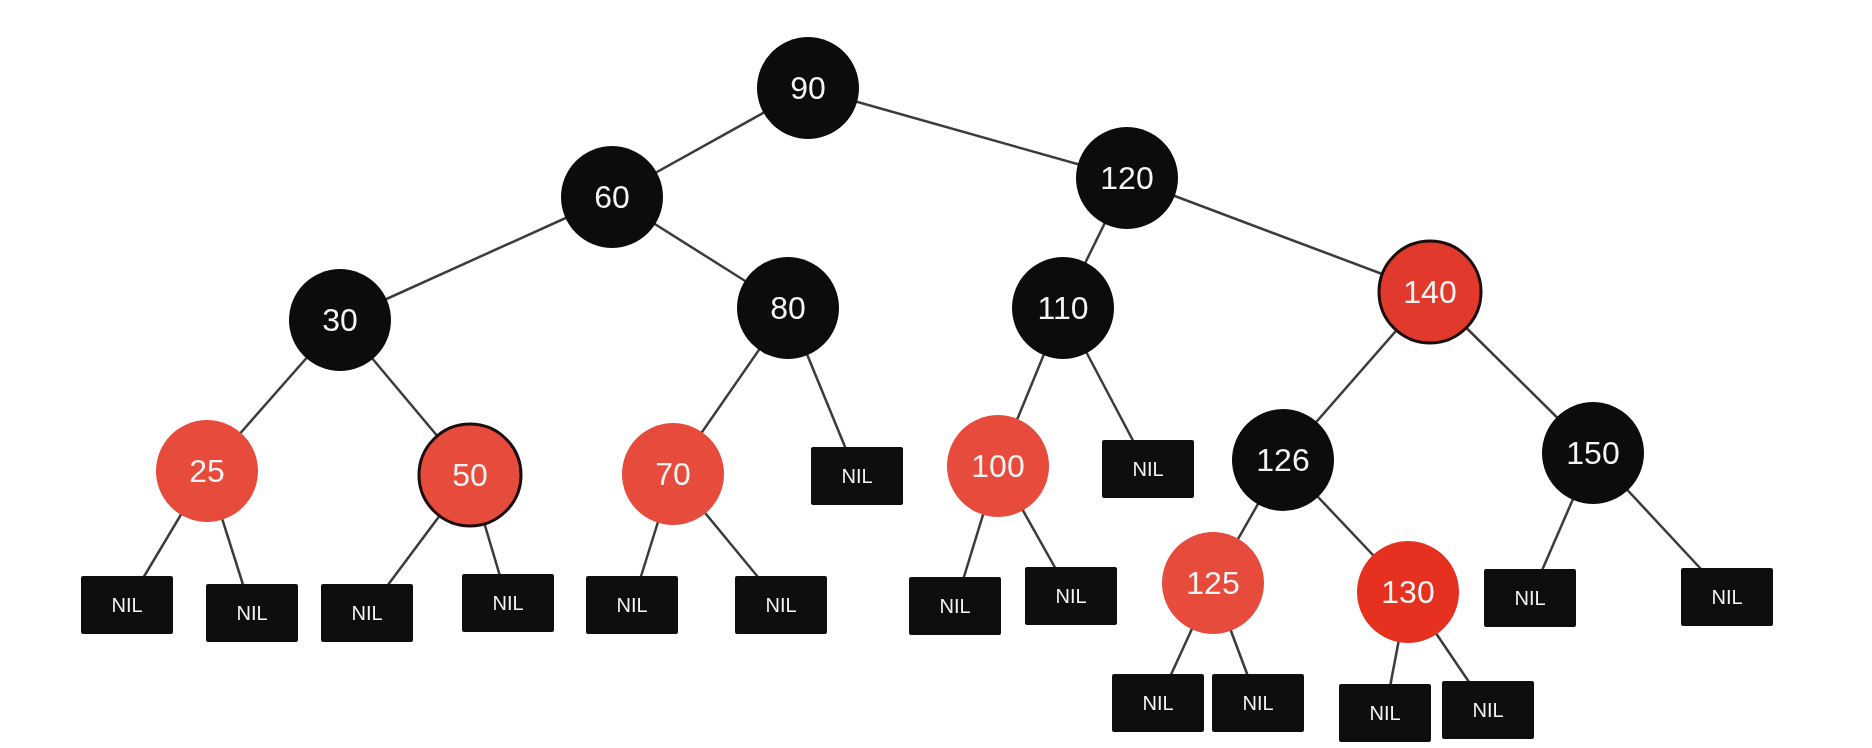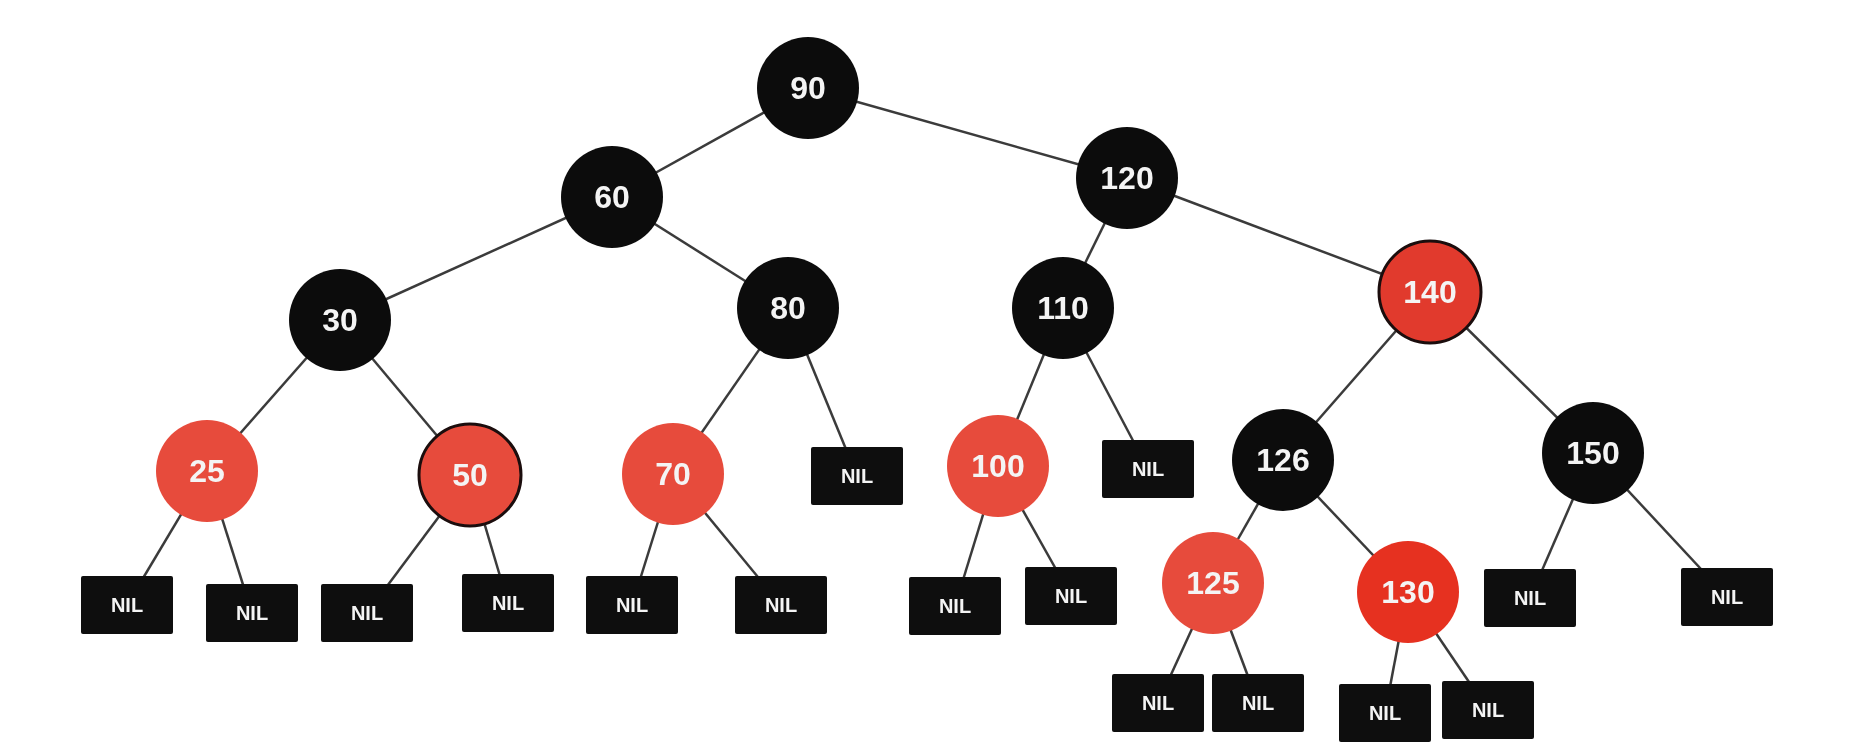--- a/index.html
+++ b/index.html
@@ -7,21 +7,20 @@
     padding: 0;
     background: #ffffff;
     font-family: "Liberation Sans", sans-serif;
   }
   .canvas {
     position: relative;
     width: 1872px;
     height: 748px;
     background: #ffffff;
     overflow: hidden;
-    font-weight: bold;
   }
   .canvas svg {
     display: block;
     width: 100%;
     height: 100%;
   }
   text {
     font-family: "Liberation Sans", "DejaVu Sans", sans-serif;
     user-select: none;
   }

